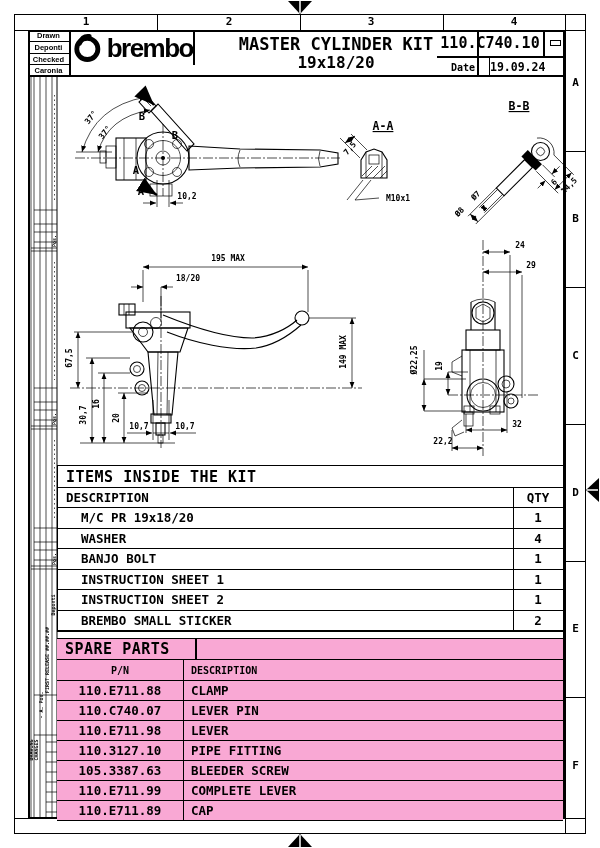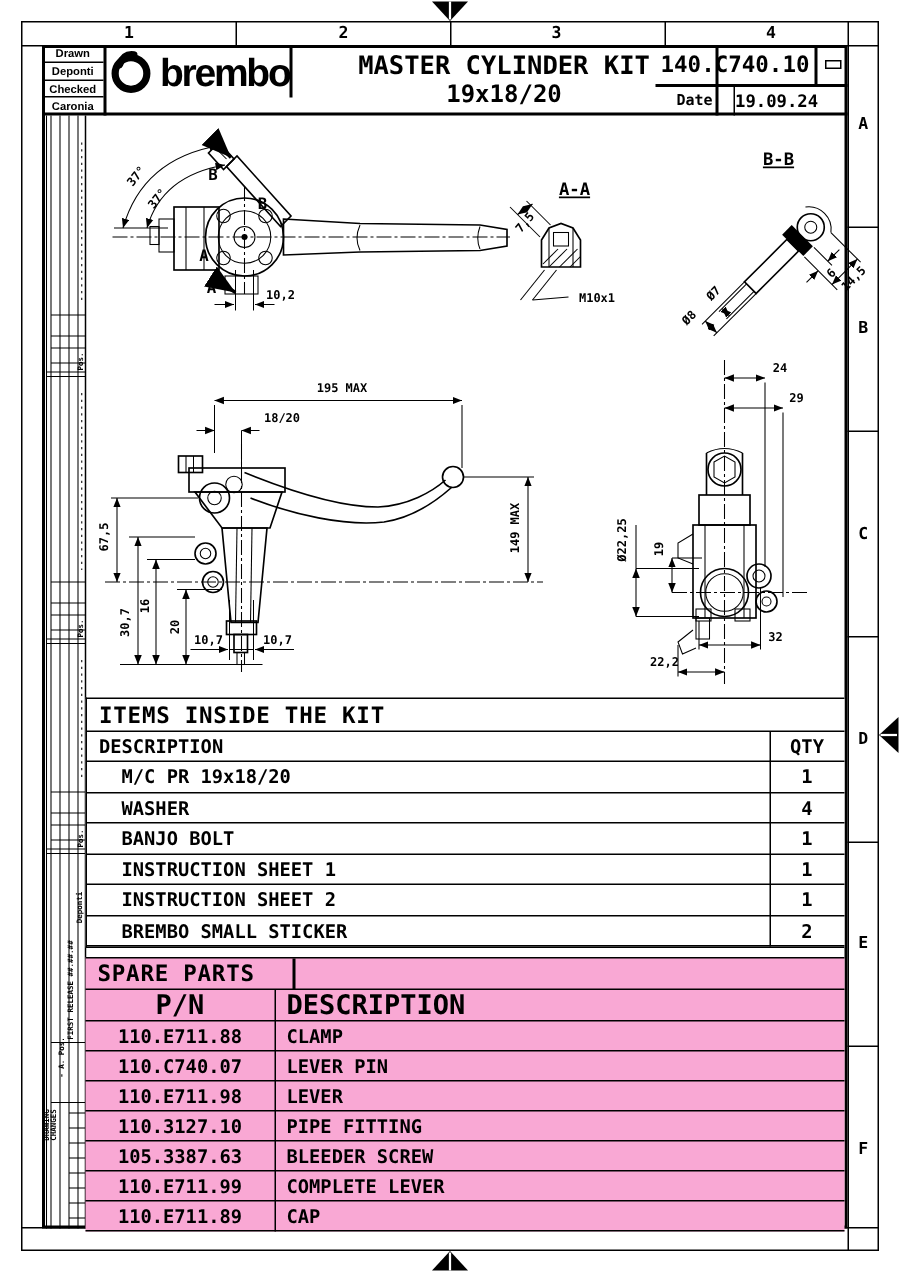--- a/index.html
+++ b/index.html
@@ -51,21 +51,21 @@
   .ithead{height:20px;line-height:20px;font-size:12.5px;font-weight:700;
         padding-left:8px;border-bottom:1px solid #000;box-sizing:border-box;position:relative;}
   .itrow{height:20.5px;line-height:19.5px;font-size:12.5px;font-weight:700;
         padding-left:23px;border-bottom:1px solid #000;box-sizing:border-box;position:relative;}
   .qty{position:absolute;left:454px;top:0;width:52px;text-align:center;padding-left:0;}
   .items .vdiv{position:absolute;left:455px;top:22px;bottom:0;width:1px;background:#000;}
   .spare{left:57px;top:638px;width:506px;border-top:1px solid #000;background:#f9a8d4;}
   .sp-title{height:21px;line-height:21px;font-size:15px;font-weight:700;padding-left:8px;
         border-bottom:1px solid #000;box-sizing:border-box;position:relative;letter-spacing:.5px;}
   .sp-tbox{position:absolute;left:138px;top:0;width:2px;height:21px;background:#000;}
-  .sphead{height:21px;line-height:21px;font-size:18px;font-weight:700;
+  .sphead{height:21px;line-height:21px;font-size:10px;font-weight:700;
         border-bottom:1px solid #000;box-sizing:border-box;position:relative;}
   .sprow{height:20px;line-height:19px;font-size:12.5px;font-weight:700;
         border-bottom:1px solid #000;box-sizing:border-box;position:relative;}
   .pn{position:absolute;left:0;top:0;width:126px;text-align:center;}
   .dsc{position:absolute;left:134px;top:0;}
   .spare .vdiv{position:absolute;left:126px;top:21px;bottom:0;width:1px;background:#000;}
   
   svg.overlay{position:absolute;left:0;top:0;width:600px;height:848px;}
   svg text{font:700 8px "DejaVu Sans Mono",monospace;fill:#000;stroke:none;text-anchor:middle;}
   svg text.vt{font-size:11.5px;text-decoration:underline;}
@@ -117,21 +117,21 @@
         <circle cx="17" cy="18" r="11" fill="none" stroke="#000" stroke-width="5"></circle>
         <path d="M9,12 Q12,4 19,5" fill="none" stroke="#000" stroke-width="5" stroke-linecap="round"></path>
       </svg>
       <span class="brand-word">brembo</span>
     </div>
     <div class="tb-cell ttl">
       <div class="l1">MASTER CYLINDER KIT</div>
       <div class="l2">19x18/20</div>
     </div>
     <div class="tb-cell pnrow">
-      <div class="tb-cell pncell">140.C740.10</div>
+      <div class="tb-cell pncell">110.C740.10</div>
       <div class="tb-cell symcell">
         <div class="projsym"></div>
       </div>
     </div>
     <div class="tb-cell daterow">
       <div class="tb-cell datelbl">Date</div>
       <div class="tb-cell dateval">19.09.24</div>
     </div>
   </div>
 

